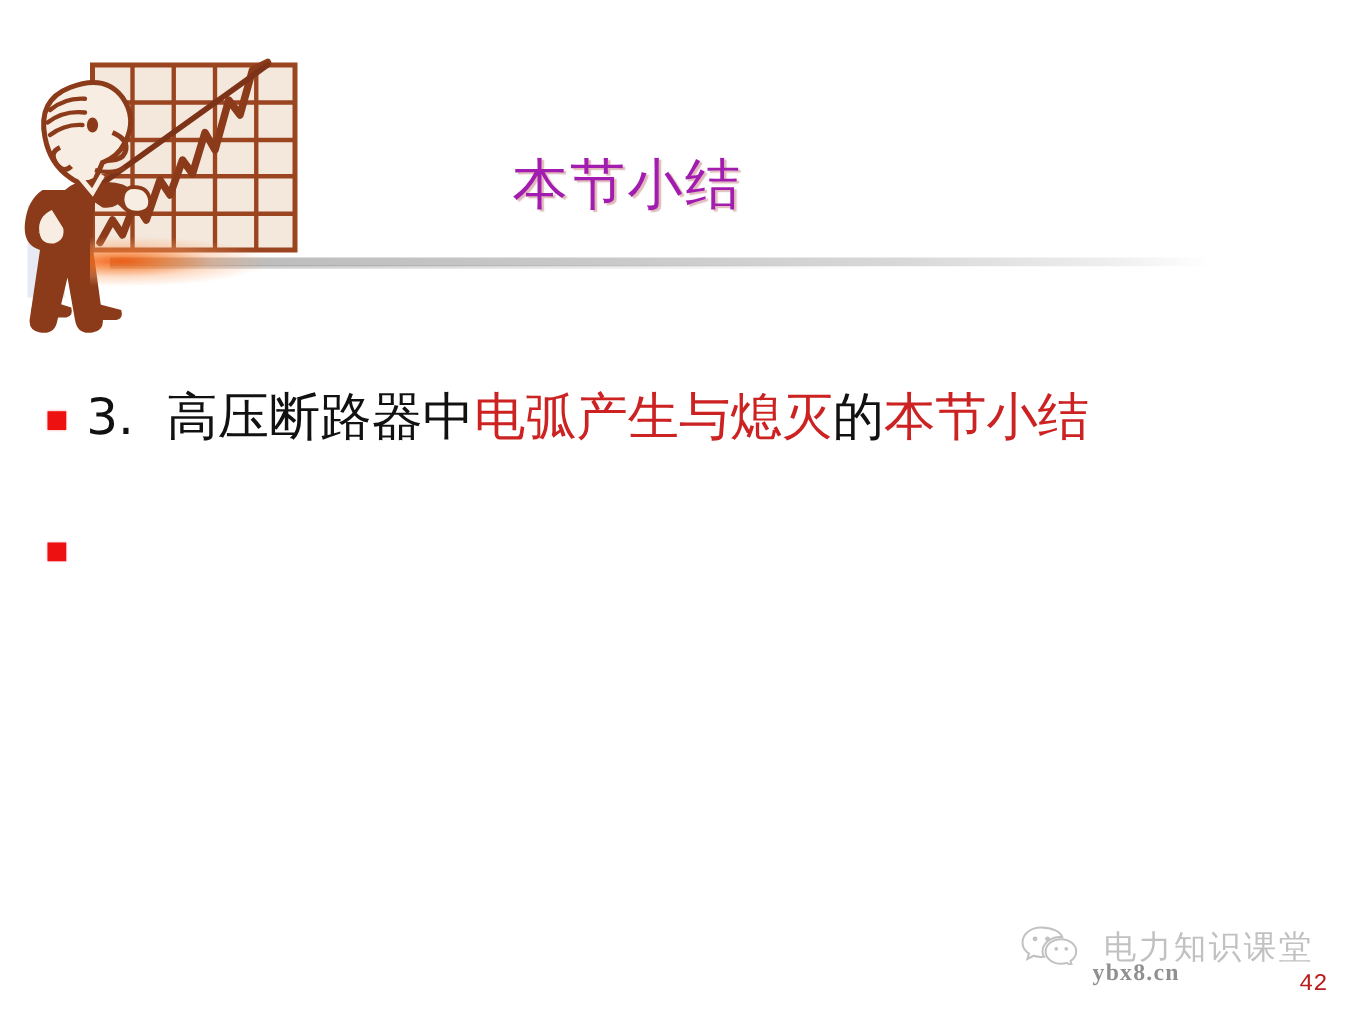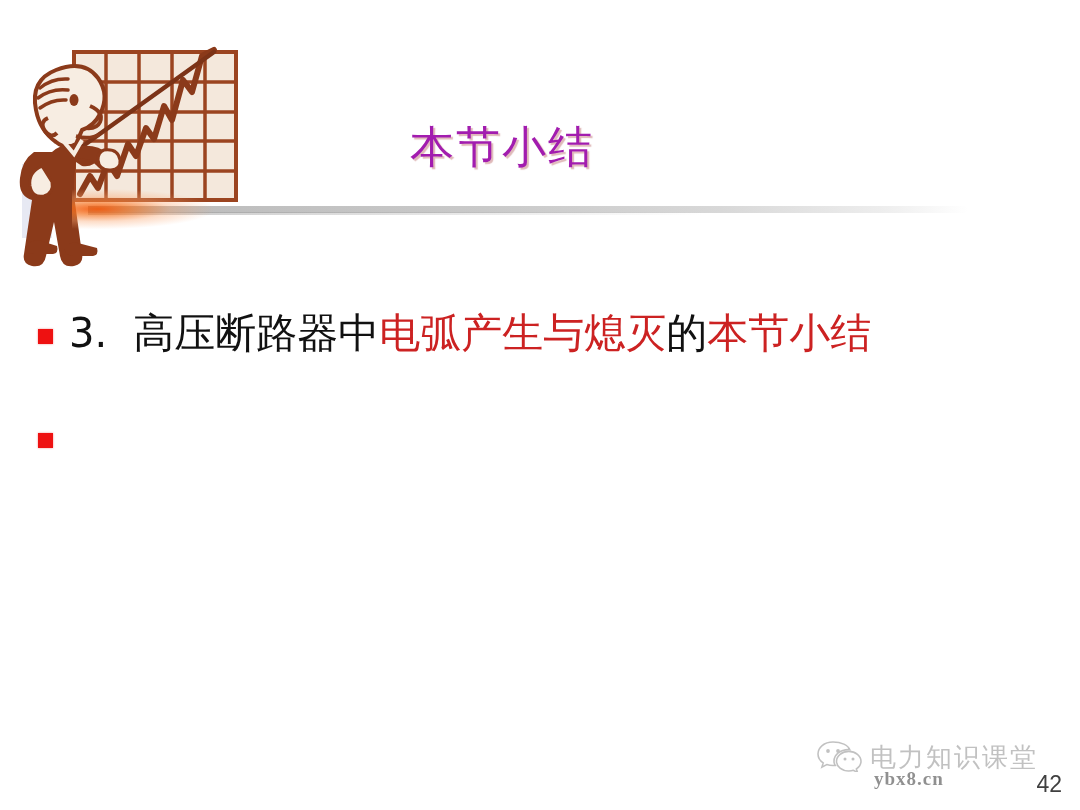--- a/index.html
+++ b/index.html
@@ -120,36 +120,36 @@
     font-family: "DejaVu Sans", "Liberation Sans", sans-serif;
     font-weight: normal;
     letter-spacing: 0px;
   }
 
   
   .page-num {
     position: absolute;
     right: 18px;
     bottom: 12px;
-    font-family: Liberation Sans, sans-serif;
-    font-size: 23px;
-    color: #404040;
+    font-family: Liberation Mono, monospace;
+    font-size: 19px;
+    color: #b91c1c;
   }
   .watermark {
     position: absolute;
     right: 14px;
     bottom: 16px;
     width: 250px;
     height: 56px;
     opacity: 0.52;
   }
   .wm-row {
     display: flex;
     align-items: center;
-    gap: 8px;
+    gap: 21px;
   }
   .wm-icon { flex: 0 0 auto; }
   .wm-text {
     font-family: "DejaVu Sans", "Liberation Sans", sans-serif;
     font-size: 26px;
     color: #8a8a8a;
     letter-spacing: 2px;
     white-space: nowrap;
   }
   .wm-url {

